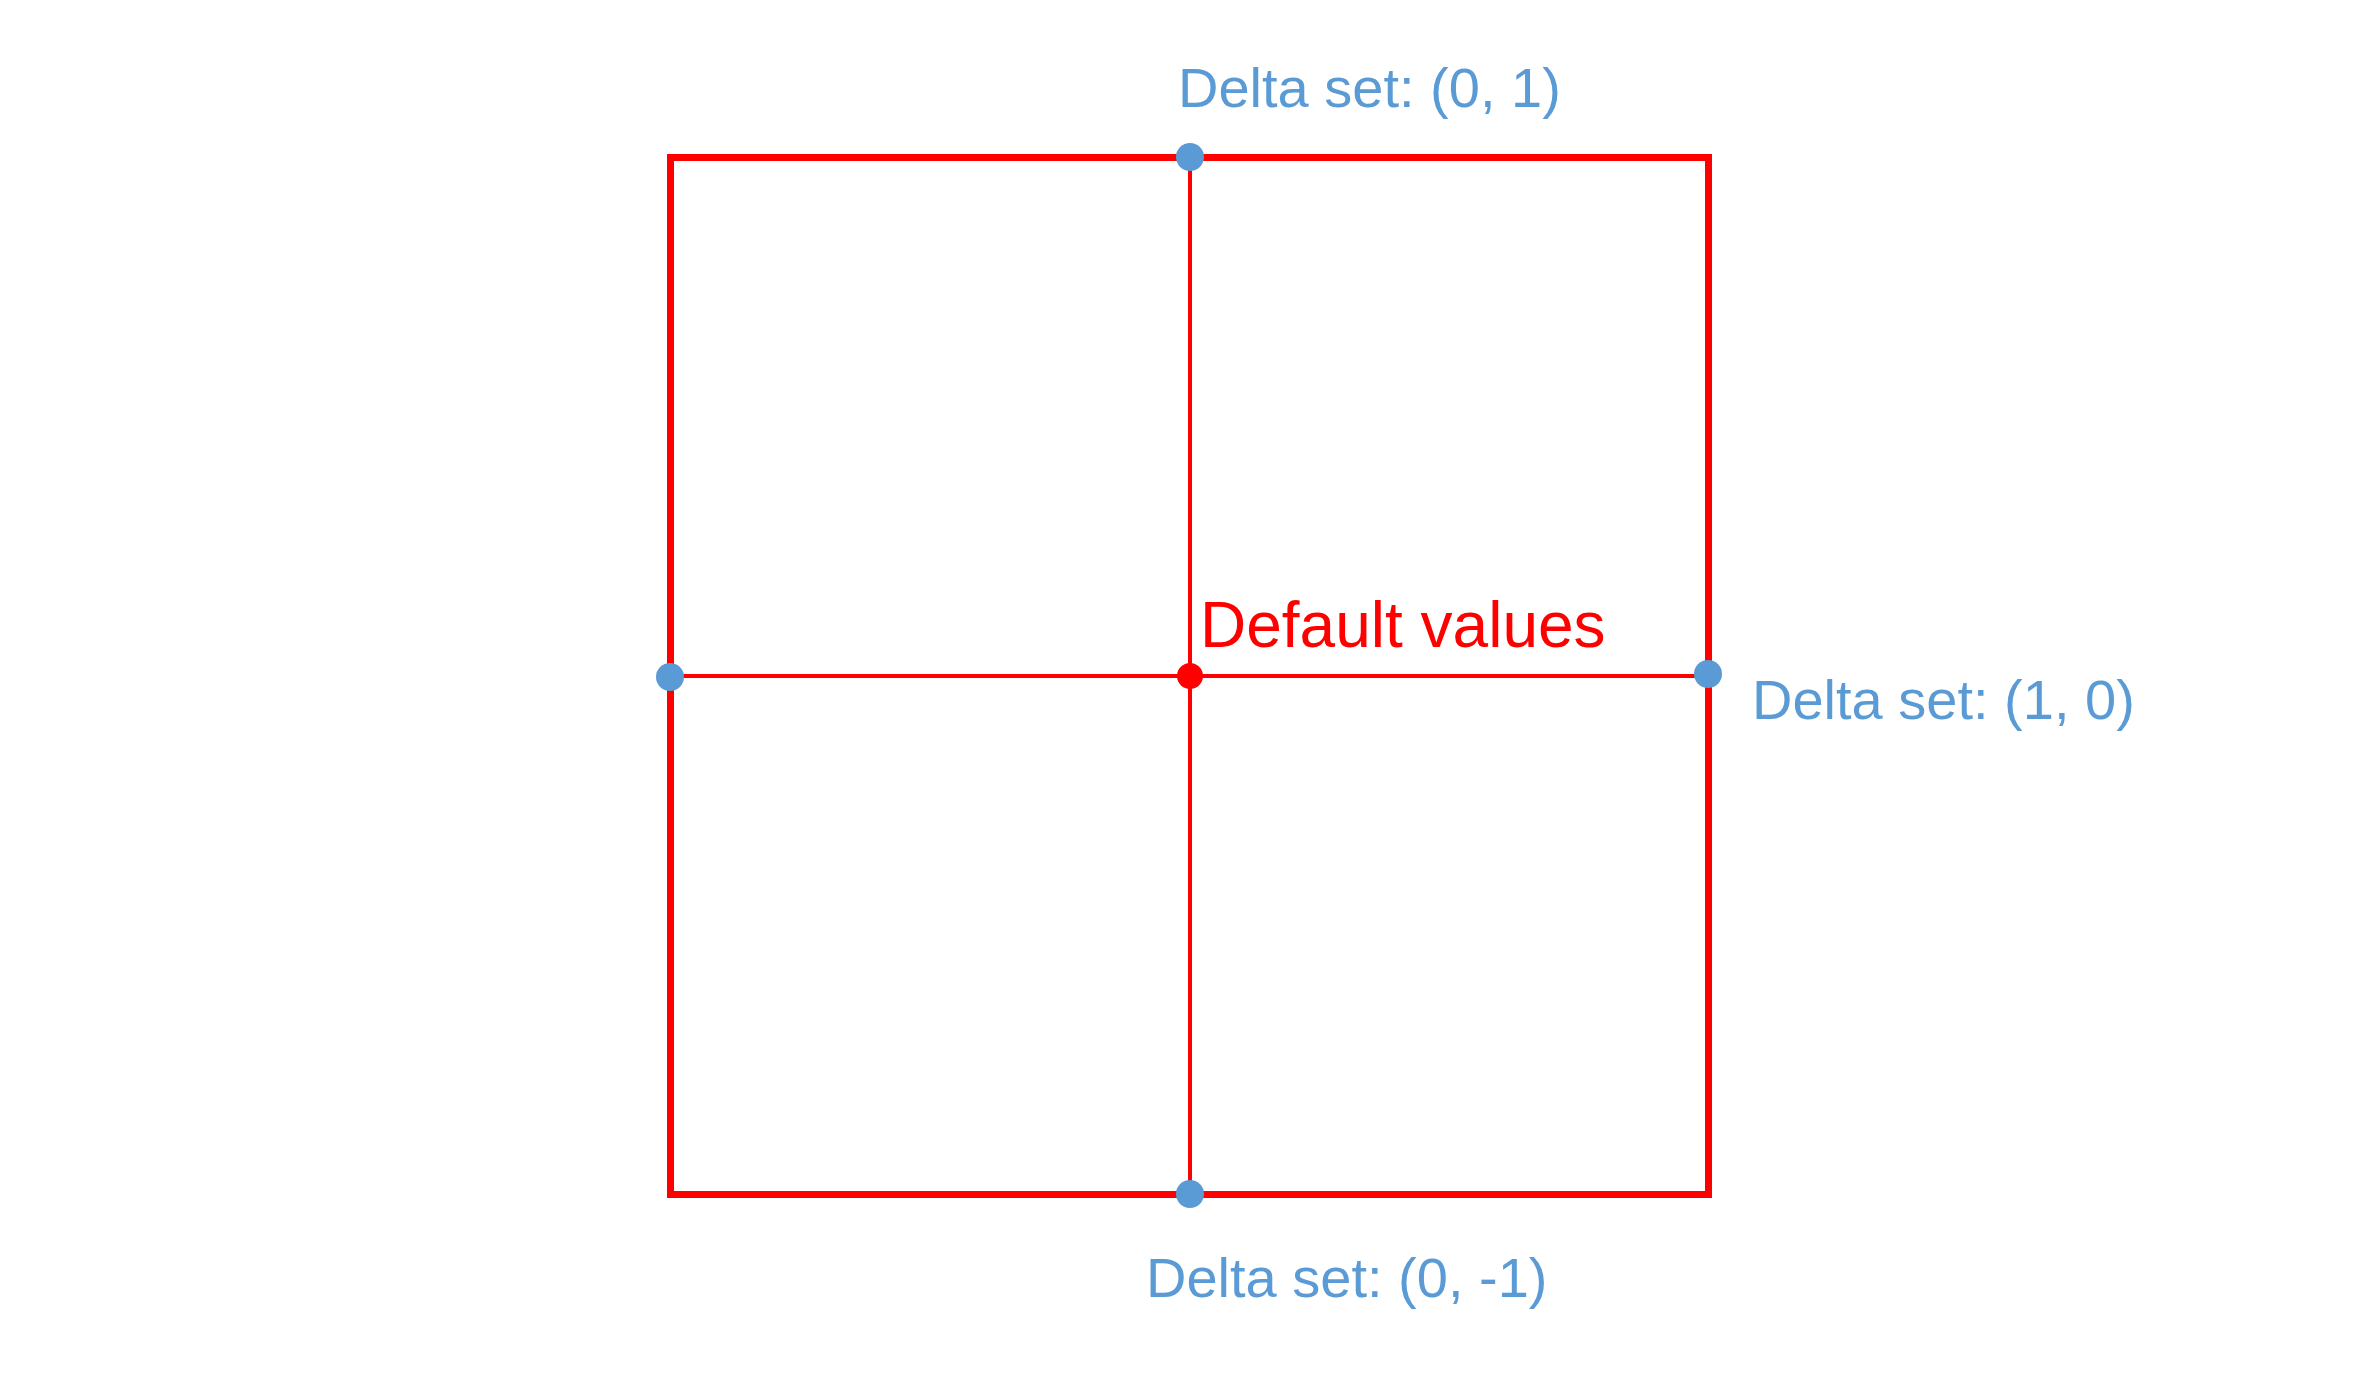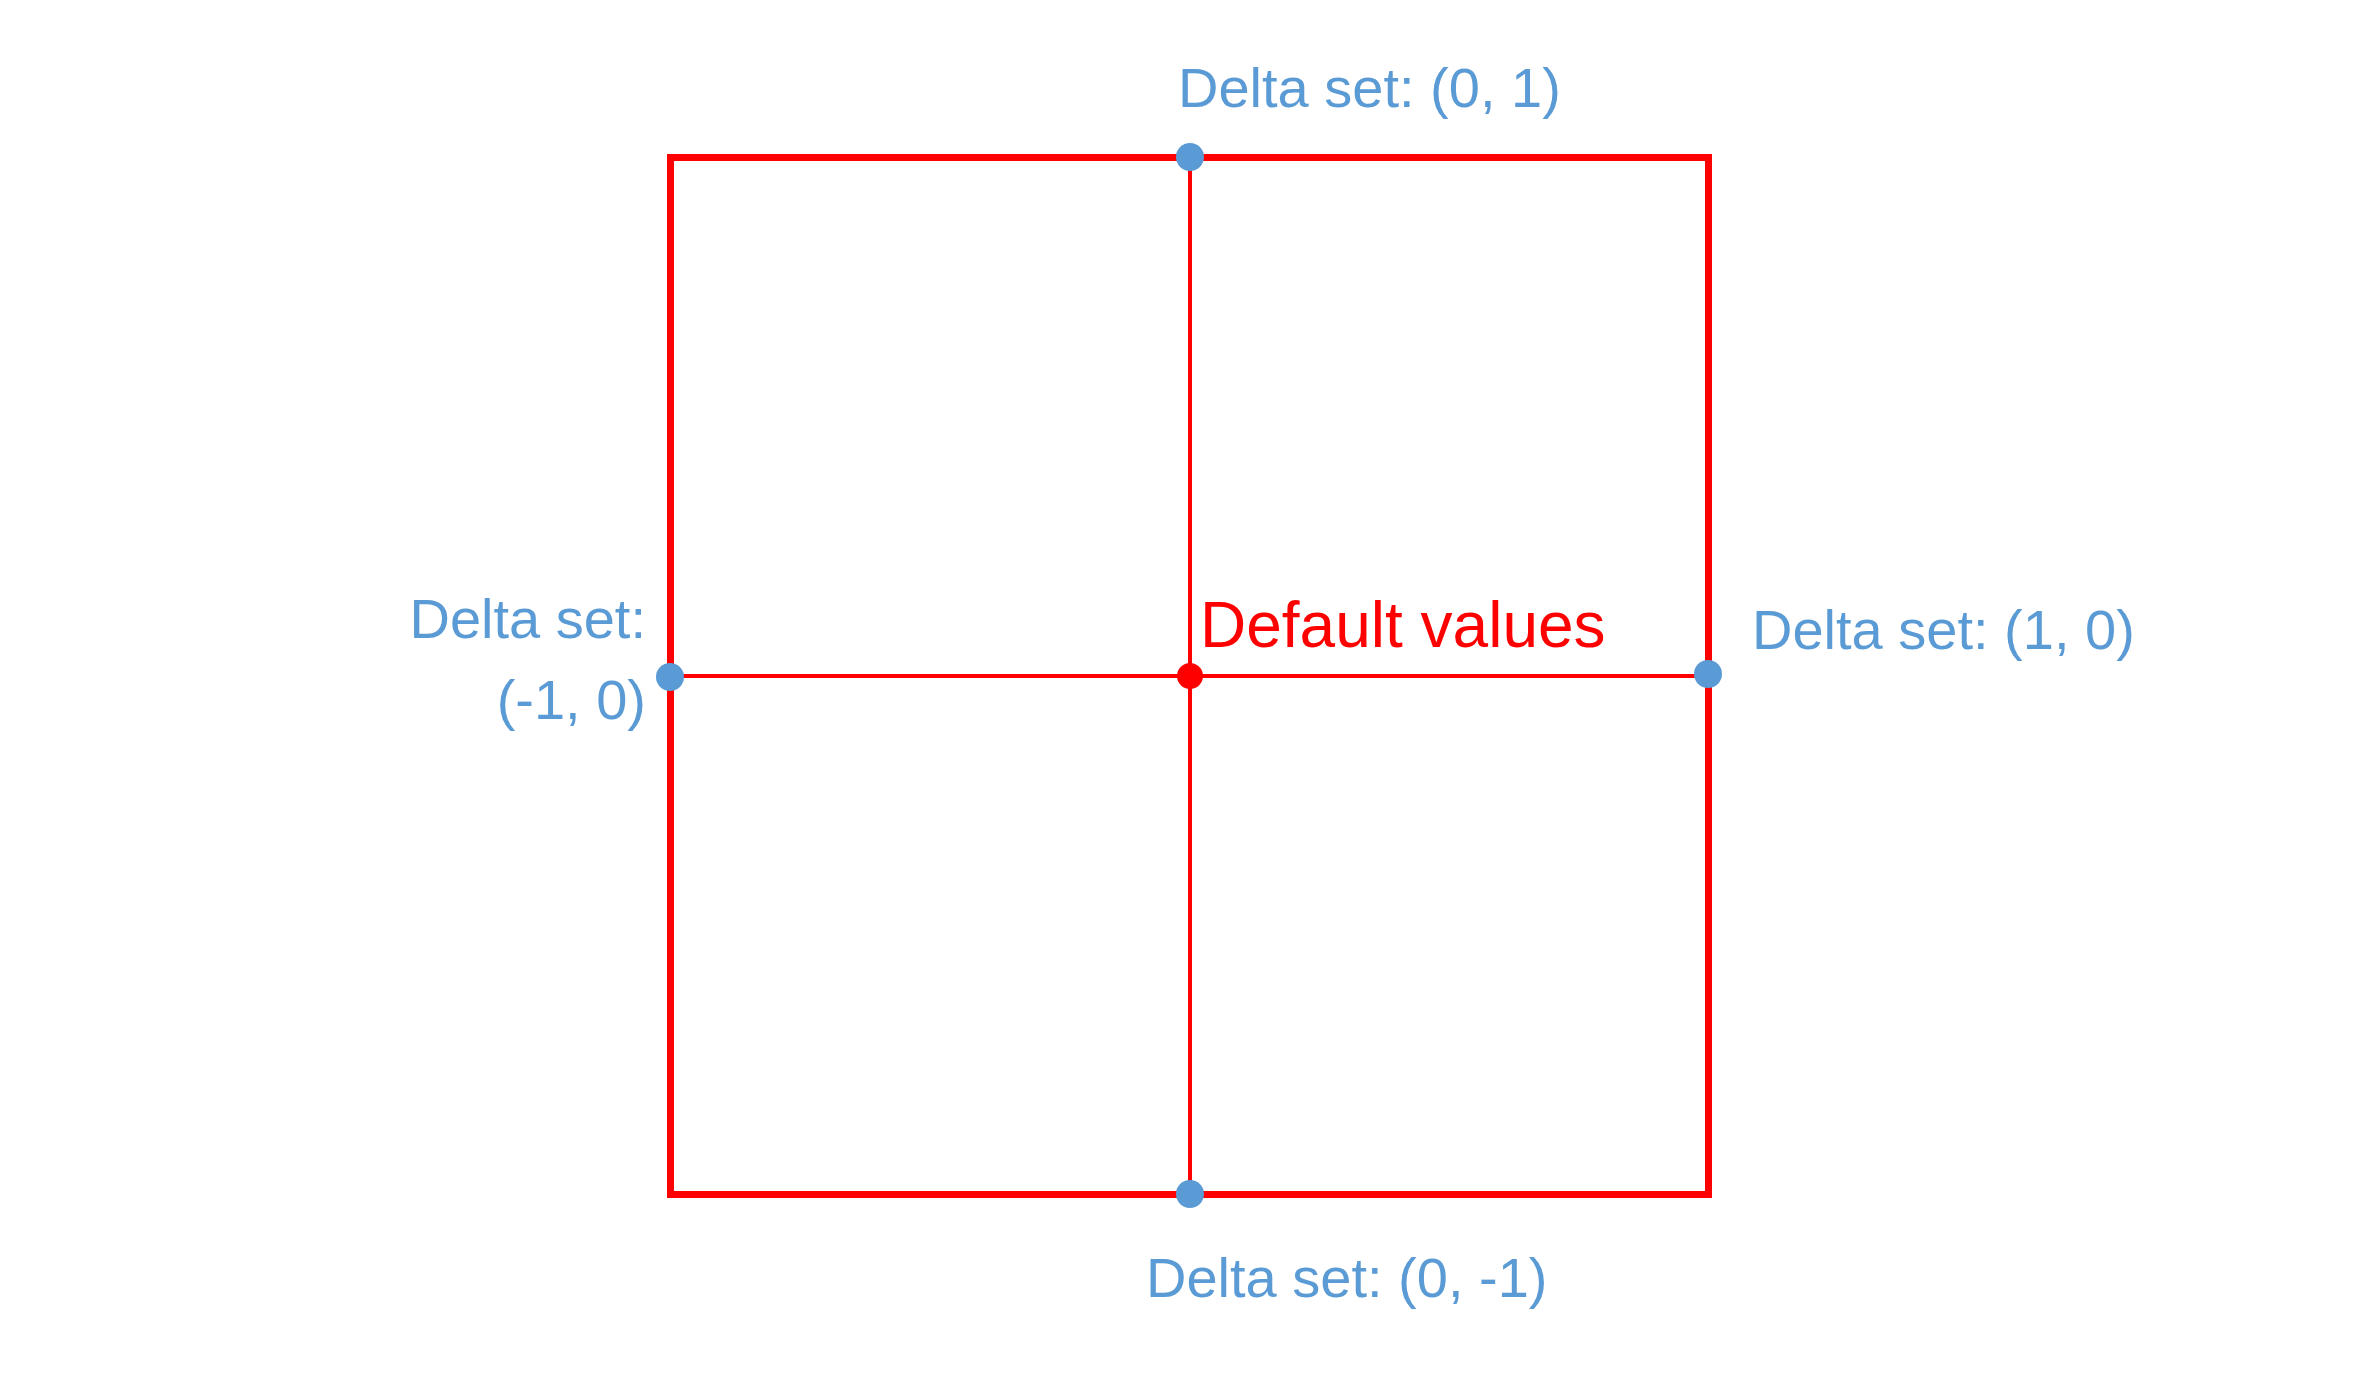--- a/index.html
+++ b/index.html
@@ -50,21 +50,21 @@
   .dot.p-left   { left: 656px;  top: 663px; }
   .dot.p-center { left: 1177px; top: 663px; }
   .lbl {
     position: absolute;
     color: var(--accent-blue);
     font-size: 56px;
     line-height: 68px;
     white-space: nowrap;
   }
   .lbl-top    { left: 1178px; top: 54px; }
-  .lbl-right  { left: 1752px; top: 596px; }
+  .lbl-right  { left: 1752px; top: 666px; }
   .lbl-bottom { left: 1146px; top: 1244px; }
   .lbl-left {
     left: 320px; top: 578px;
     width: 326px;
     line-height: 81px;
     text-align: right;
     white-space: normal;
   }
   .lbl-left span { display: block; }
   .lbl-center {
@@ -89,22 +89,18 @@
   <div class="dot blue p-top"></div>
   <div class="dot blue p-right"></div>
   <div class="dot blue p-bottom"></div>
   <div class="dot blue p-left"></div>
   <div class="dot red  p-center"></div>
 
   <div class="lbl lbl-top">Delta set: (0, 1)</div>
 
   <div class="lbl lbl-right">Delta set: (1, 0)</div>
 
-  <div class="lbl lbl-left">
-    <span>Delta set:</span>
-    <span>(-1, 0)</span>
-  </div>
 
   <div class="lbl lbl-bottom">Delta set: (0, -1)</div>
 
   <div class="lbl-center">Default values</div>
 
 </div>
 
 </body></html>

